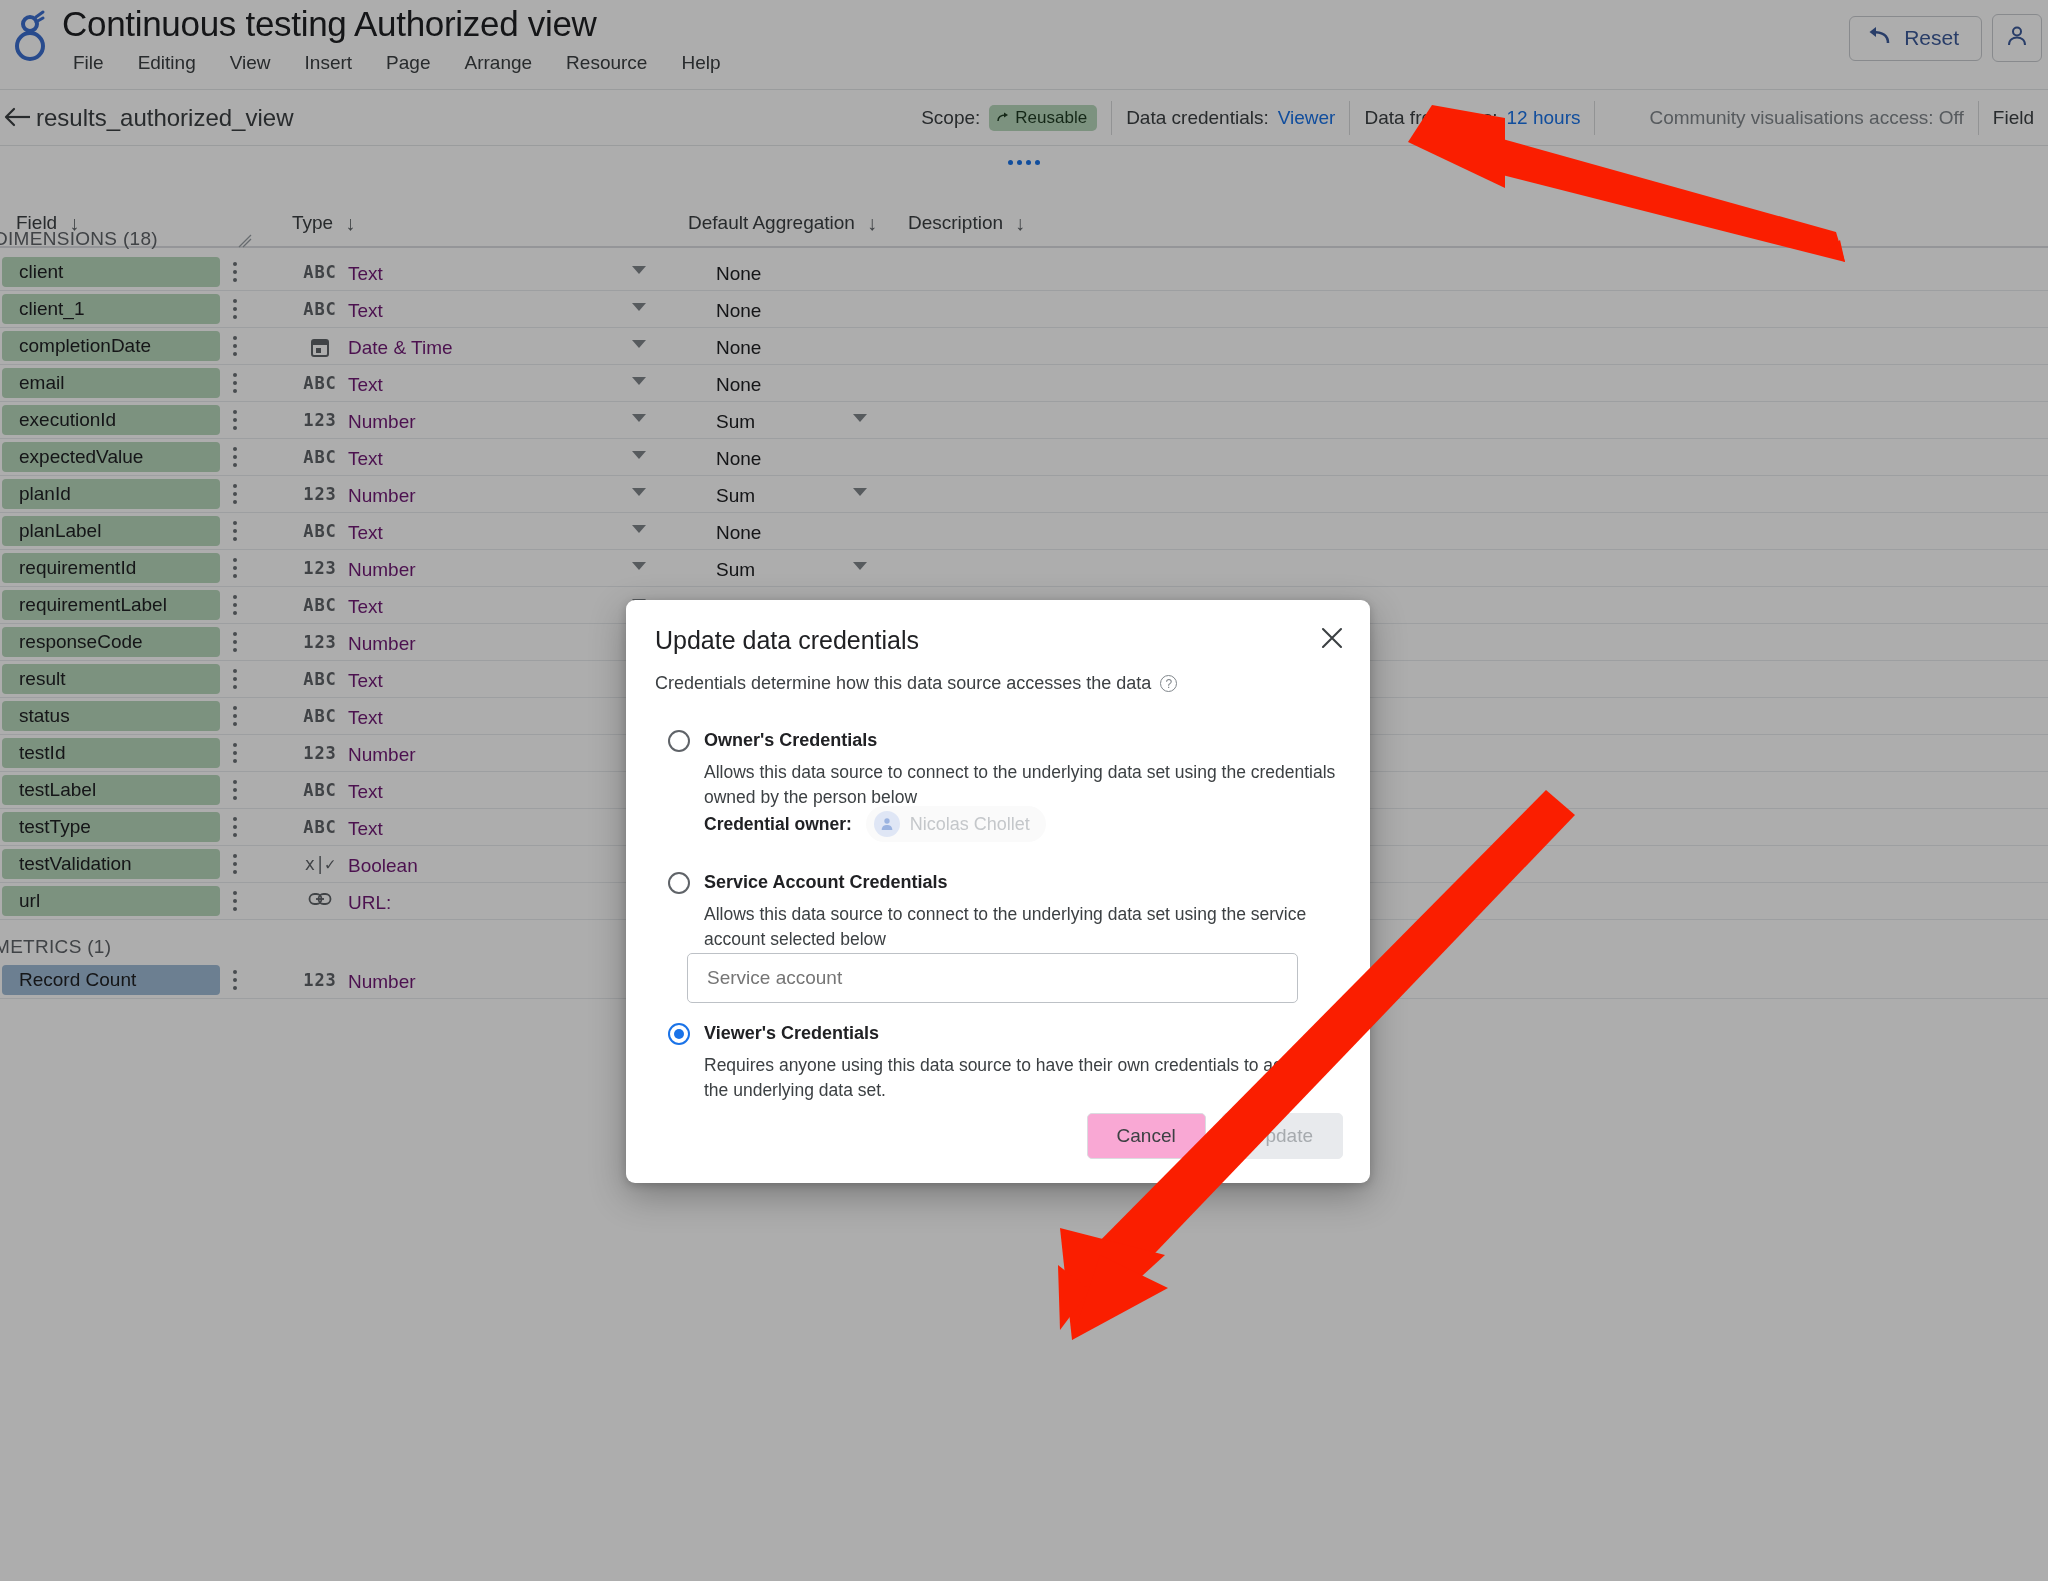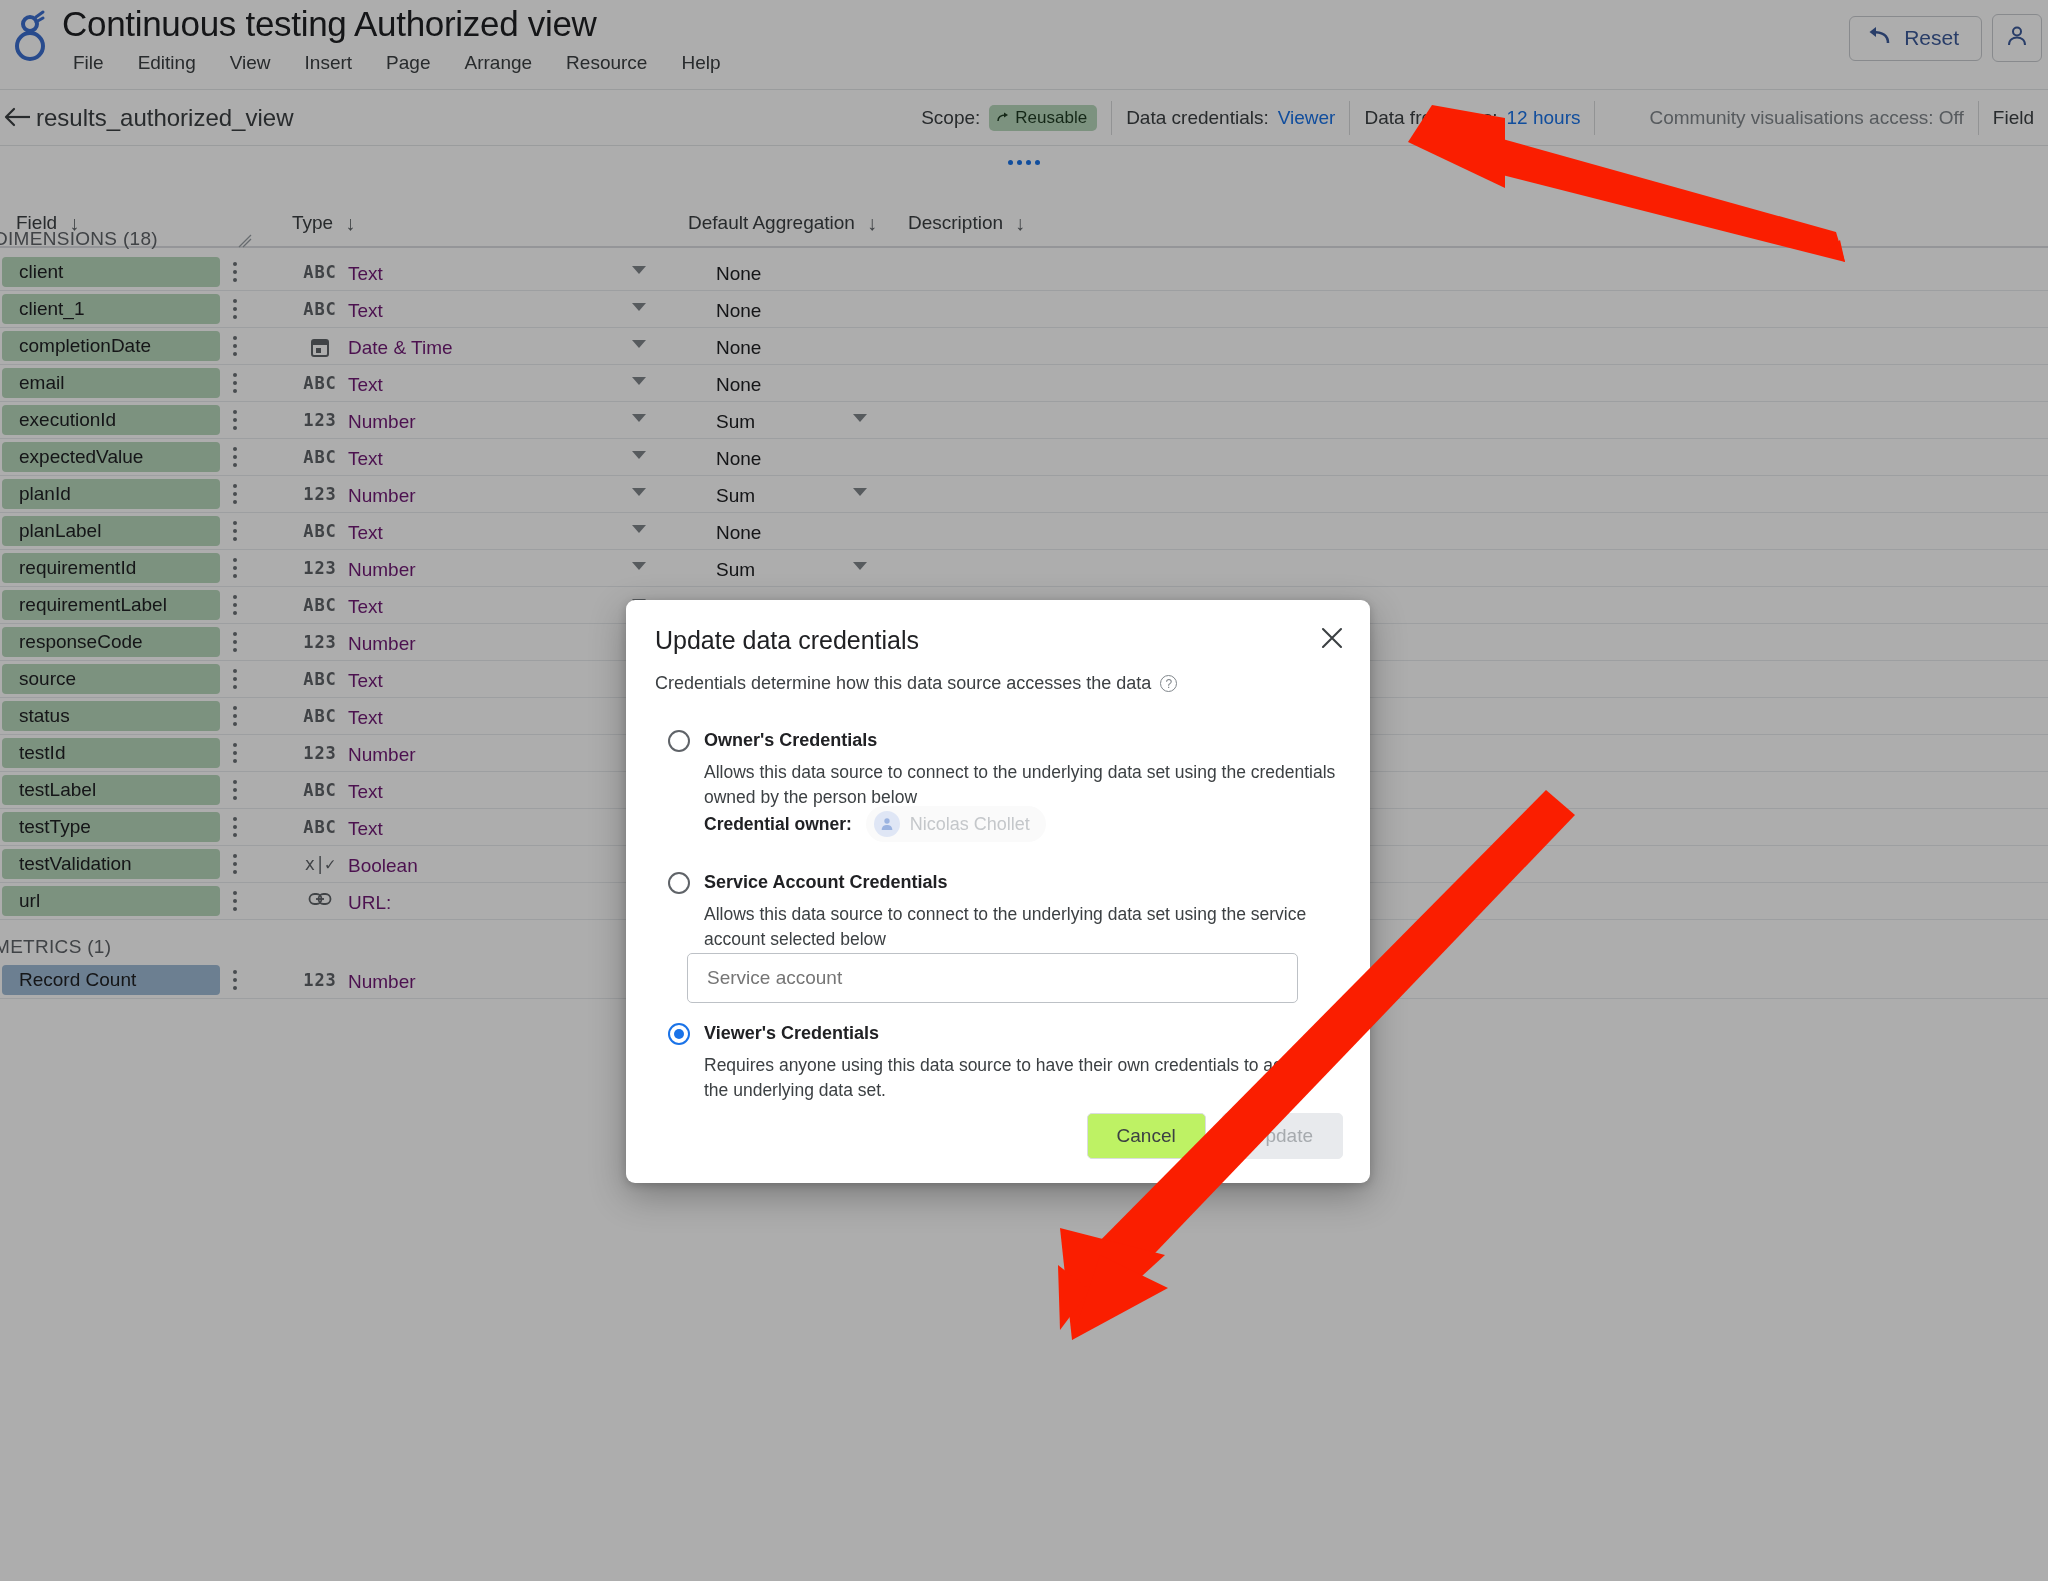--- a/index.html
+++ b/index.html
@@ -246,21 +246,21 @@
   }
 
   .modal-actions {
     position: absolute; right: 27px; bottom: 24px;
     display: flex; gap: 16px; align-items: center;
   }
   .btn {
     font-size: 19px; border-radius: 5px; padding: 11px 29px;
     font-family: "Liberation Sans", sans-serif; cursor: pointer;
   }
-  .btn-cancel { background: #bef264; border: 1px solid #dadce0; color: #3c4043; }
+  .btn-cancel { background: #f9a8d4; border: 1px solid #dadce0; color: #3c4043; }
   .btn-update { background: #e8eaed; border: 1px solid #e8eaed; color: #a6aaae; cursor: default; }
 
   
   .arrows { position: absolute; inset: 0; z-index: 60; pointer-events: none; }
 </style>
 </head>
 <body>
 
 <div id="root">
 
@@ -511,21 +511,21 @@
         <div class="fchip">responseCode</div>
         <div class="kebab">
           <i></i>
           <i></i>
           <i></i>
         </div>
         <div class="type-icon"><span style="letter-spacing:1px">123</span></div>
         <div class="type-text">Number</div>
       </div>
       <div class="frow" style="top: 661px;">
-        <div class="fchip">source</div>
+        <div class="fchip">result</div>
         <div class="kebab">
           <i></i>
           <i></i>
           <i></i>
         </div>
         <div class="type-icon"><span style="letter-spacing:1px">ABC</span></div>
         <div class="type-text">Text</div>
       </div>
       <div class="frow" style="top: 698px;">
         <div class="fchip">status</div>

